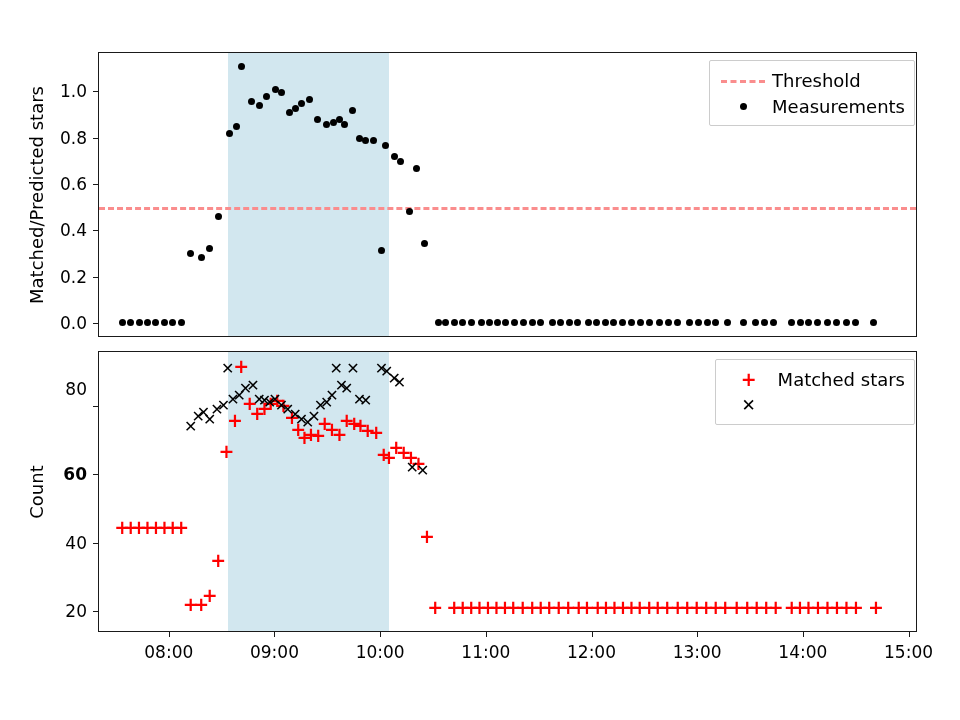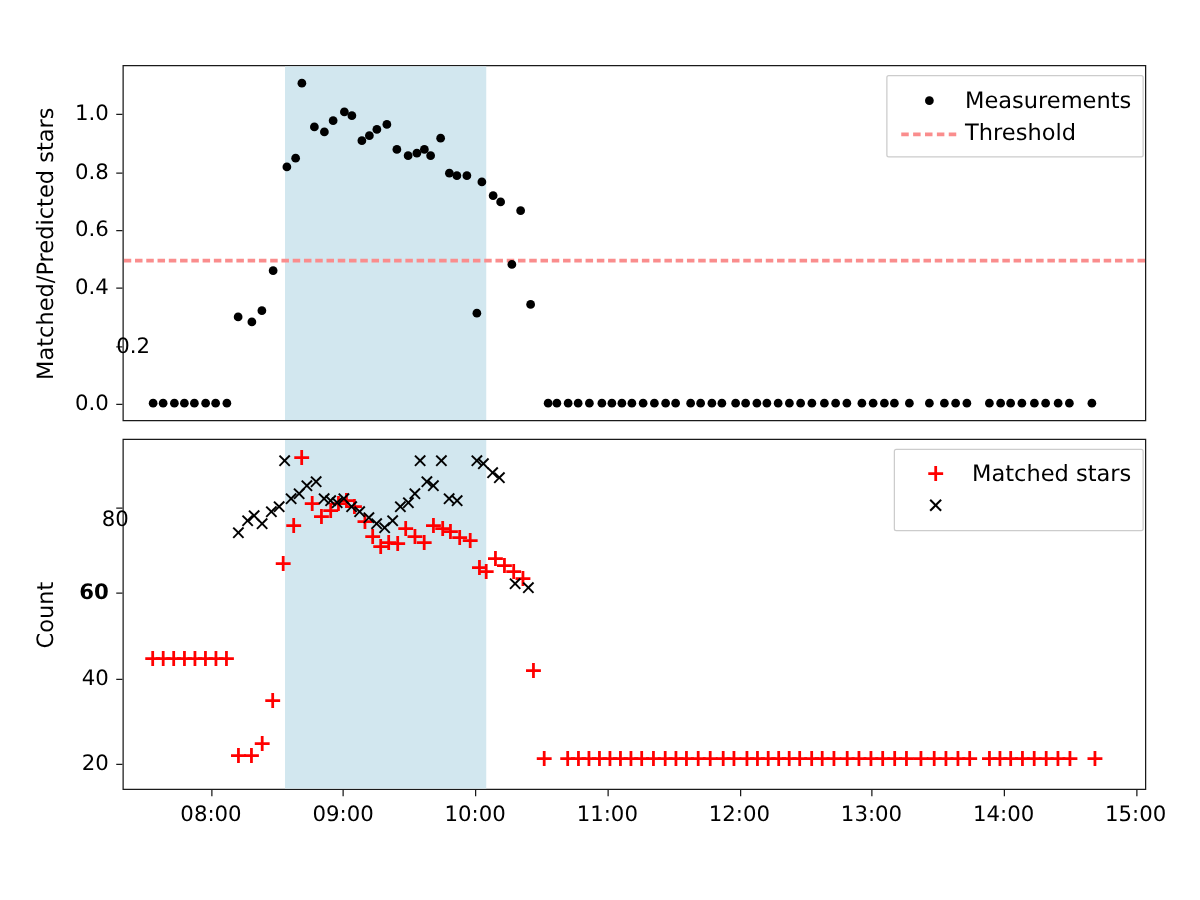--- a/index.html
+++ b/index.html
@@ -282,42 +282,42 @@
         <div class="pt" style="background: rgb(0, 0, 0); left: 94.8387%; top: 95.122%;"></div>
       </div>
   </div>
   <div id="ylabel-top-holder">
       <div class="ylabel" style="left: 26px; top: 194.5px; transform: rotate(-90deg) translate(-50%, 0px);">Matched/Predicted stars</div>
     </div>
   <div id="yticks-top-holder">
       <div class="tick-y" style="left: 93px; top: 323.098px;"></div>
       <div class="ticklabel-y" style="left: 0px; width: 87px; top: 323.098px;">0.0</div>
       <div class="tick-y" style="left: 93px; top: 276.756px;"></div>
-      <div class="ticklabel-y" style="left: 0px; width: 87px; top: 276.756px; padding-left: 33px;">0.2</div>
+      <div class="ticklabel-y" style="left: 0px; width: 87px; top: 276.756px;">0.2</div>
       <div class="tick-y" style="left: 93px; top: 230.415px;"></div>
       <div class="ticklabel-y" style="left: 0px; width: 87px; top: 230.415px;">0.4</div>
       <div class="tick-y" style="left: 93px; top: 184.073px;"></div>
       <div class="ticklabel-y" style="left: 0px; width: 87px; top: 184.073px;">0.6</div>
       <div class="tick-y" style="left: 93px; top: 137.732px;"></div>
       <div class="ticklabel-y" style="left: 0px; width: 87px; top: 137.732px;">0.8</div>
       <div class="tick-y" style="left: 93px; top: 91.3902px;"></div>
       <div class="ticklabel-y" style="left: 0px; width: 87px; top: 91.3902px;">1.0</div>
     </div>
   <div class="legend" id="legend-top" style="right: 45px; top: 60px;">
       <div class="legend-row">
         <div class="legend-key">
+          <div class="key-dash"></div>
+        </div>
+        <div class="legend-label">Threshold</div>
+      </div>
+      <div class="legend-row">
+        <div class="legend-key">
           <div class="key-dot"></div>
         </div>
         <div class="legend-label">Measurements</div>
-      </div>
-      <div class="legend-row">
-        <div class="legend-key">
-          <div class="key-dash"></div>
-        </div>
-        <div class="legend-label">Threshold</div>
       </div>
     </div>
 
   <div class="axes" id="axes-bottom">
     <div class="plotarea" id="plot-bottom">
         <div class="shade" style="left: 15.7419%; width: 19.7419%; background: rgb(210, 231, 239);"></div>
         <div class="mk plus" style="color: rgb(255, 0, 0); left: 2.83871%; top: 62.8049%;">+</div>
         <div class="mk plus" style="color: rgb(255, 0, 0); left: 3.87097%; top: 62.8049%;">+</div>
         <div class="mk plus" style="color: rgb(255, 0, 0); left: 4.90323%; top: 62.8049%;">+</div>
         <div class="mk plus" style="color: rgb(255, 0, 0); left: 5.93548%; top: 62.8049%;">+</div>
@@ -446,21 +446,21 @@
       <div class="ylabel" style="left: 26px; top: 491.5px; transform: rotate(-90deg) translate(-50%, 0px);">Count</div>
     </div>
   <div id="yticks-bottom-holder">
       <div class="tick-y" style="left: 93px; top: 611.439px;"></div>
       <div class="ticklabel-y" style="left: 0px; width: 87px; top: 611.439px;">20</div>
       <div class="tick-y" style="left: 93px; top: 542.902px;"></div>
       <div class="ticklabel-y" style="left: 0px; width: 87px; top: 542.902px;">40</div>
       <div class="tick-y" style="left: 93px; top: 474.366px;"></div>
       <div class="ticklabel-y" style="left: 0px; width: 87px; top: 474.366px; font-weight: bold;">60</div>
       <div class="tick-y" style="left: 93px; top: 405.829px;"></div>
-      <div class="ticklabel-y" style="left: 0px; width: 87px; top: 416px; margin-left: 16px;">80</div>
+      <div class="ticklabel-y" style="left: 0px; width: 87px; top: 389px;">80</div>
     </div>
   <div class="legend" id="legend-bottom" style="right: 45px; top: 359px;">
       <div class="legend-row">
         <div class="legend-key">
           <div class="key-glyph key-plus">+</div>
         </div>
         <div class="legend-label">Matched stars</div>
       </div>
       <div class="legend-row">
         <div class="legend-key">

